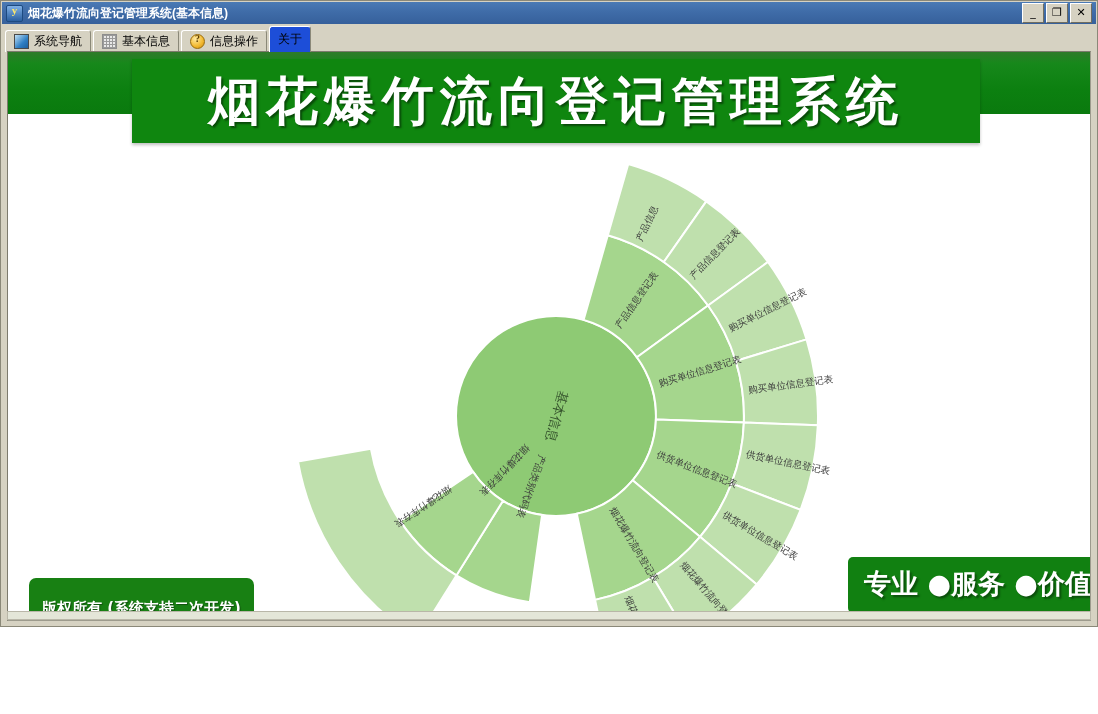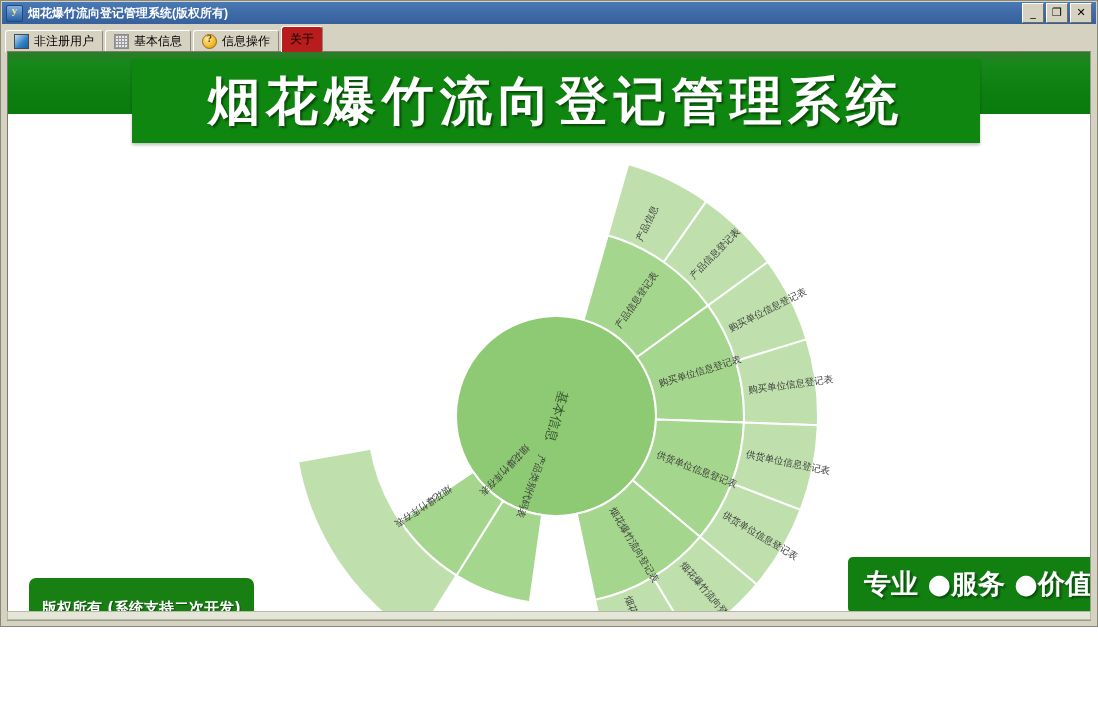--- a/index.html
+++ b/index.html
@@ -56,21 +56,21 @@
   .tab{
     height:21px;display:flex;align-items:center;gap:5px;
     padding:0 8px;margin-right:2px;
     background:#d6d2c2;
     border:1px solid #ffffff;border-bottom:none;
     border-right-color:#8a8878;
     border-radius:3px 3px 0 0;
     font-size:12px;color:#000;cursor:pointer;white-space:nowrap;
   }
   .tab.active{
-    height:25px;background:#b91c1c;border-color:#ffffff;
+    height:25px;background:#1d4ed8;border-color:#ffffff;
     border-right-color:#8a8878;font-weight:normal;
     position:relative;z-index:3;align-items:center;
   }
   .tabicon{width:13px;height:13px;flex:0 0 auto;position:relative;}
   .ic-nav{background:linear-gradient(135deg,#bfe0f5 0%,#2f7fc4 60%,#1d5f9e 100%);
           border:1px solid #4a4a4a;}
   .ic-grid{background:
       repeating-linear-gradient(to right,#9a9a9a 0 1px,transparent 1px 3px),
       repeating-linear-gradient(to bottom,#9a9a9a 0 1px,transparent 1px 3px),#e8e8e8;
       border:1px solid #8d8d8d;}
@@ -134,38 +134,38 @@
     background:#e4e6d8;border:1px solid #b9b7a8;box-sizing:border-box;
   }
 </style>
 </head>
 <body>
 
 <div class="window">
 
   <div class="titlebar">
     <div class="title-icon"></div>
-    <div class="title-text">烟花爆竹流向登记管理系统(版权所有)</div>
+    <div class="title-text">烟花爆竹流向登记管理系统(基本信息)</div>
     <div class="title-buttons">
       <div class="tbtn">
           <span>_</span>
         </div>
       <div class="tbtn">
           <span>❐</span>
         </div>
       <div class="tbtn">
           <span>✕</span>
         </div>
     </div>
   </div>
 
   <div class="tabstrip">
     <div class="tab">
       <span class="tabicon ic-nav"></span>
-      <span>非注册用户</span>
+      <span>系统导航</span>
     </div>
     <div class="tab">
       <span class="tabicon ic-grid"></span>
       <span>基本信息</span>
     </div>
     <div class="tab">
       <span class="tabicon ic-guide"></span>
       <span>信息操作</span>
     </div>
     <div class="tab active">

